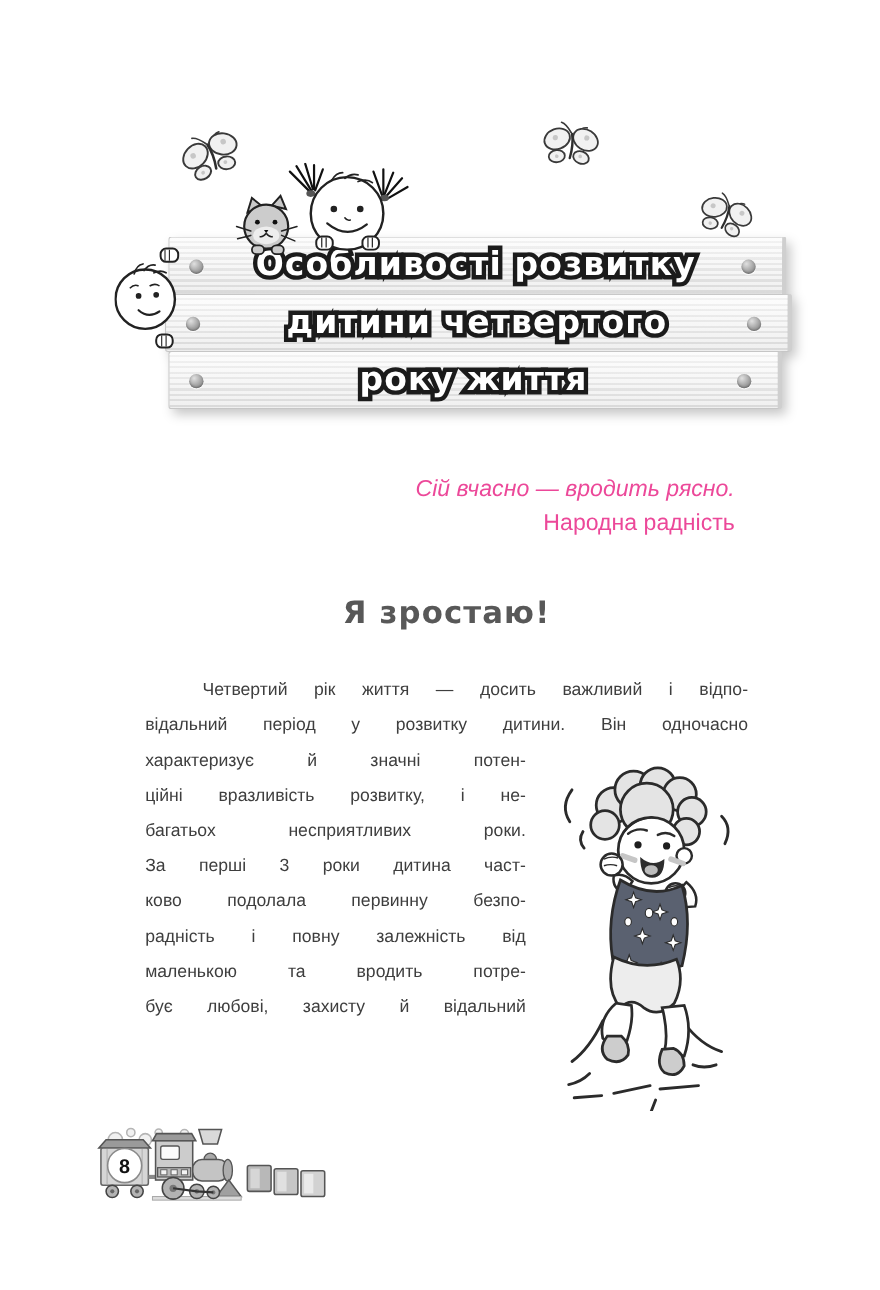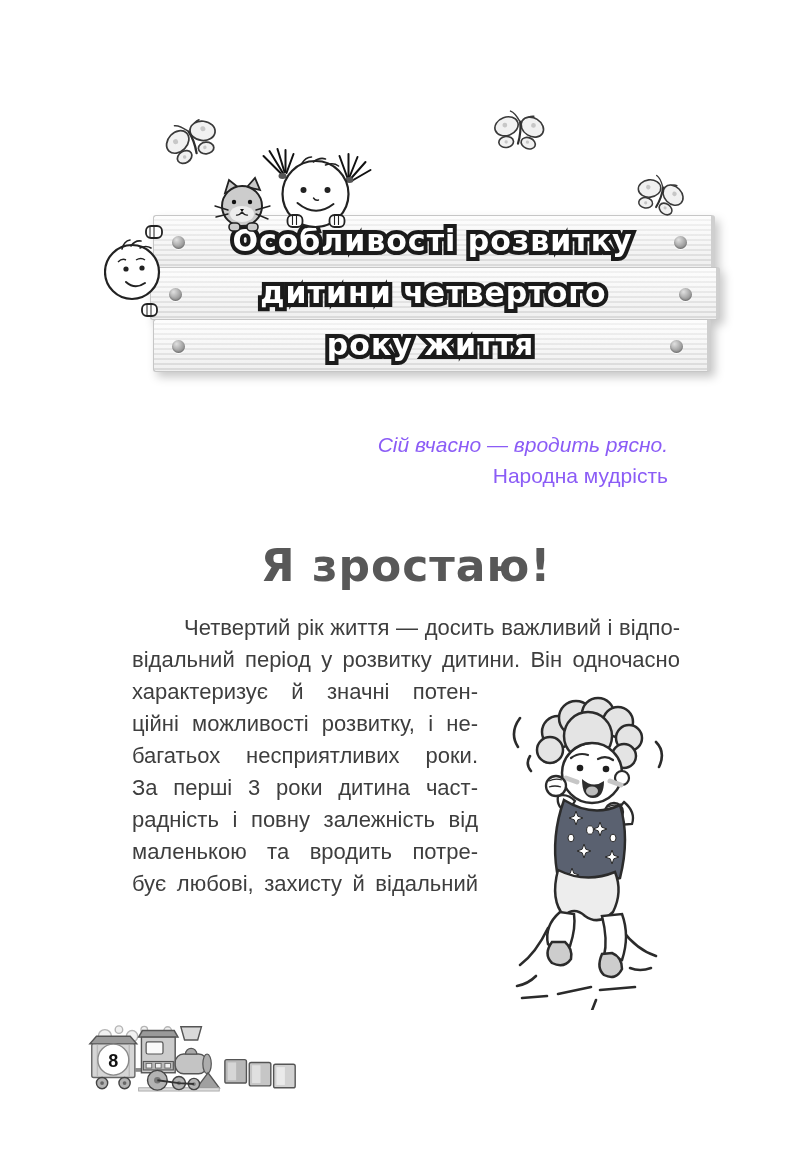--- a/index.html
+++ b/index.html
@@ -49,34 +49,34 @@
   .sign-text{
     position:absolute;left:0;right:0;top:50%;transform:translateY(-53%);
     text-align:center;font-family:"DejaVu Sans",sans-serif;font-weight:700;
     font-size:30px;letter-spacing:1px;white-space:nowrap;
   }
   .sign-text.outline{-webkit-text-stroke:8px var(--ink,#1b1b1b);color:var(--ink,#1b1b1b);}
   .sign-text.fill{color:#fff;}
 
   
   .epigraph{position:absolute;top:429px;right:132px;text-align:right;
-    font-size:21px;line-height:31px;color:#8b5cf6;}
+    font-size:21px;line-height:31px;color:#ec4899;}
   .epigraph .quote{font-style:italic;}
 
   
   .heading{
     position:absolute;left:132px;top:540px;width:548px;margin:0;text-align:center;
-    font-family:"DejaVu Sans",sans-serif;font-size:44px;font-weight:700;
+    font-family:"DejaVu Sans",sans-serif;font-size:28px;font-weight:700;
     letter-spacing:1px;color:var(--heading-gray,#585858);
   }
 
   
   .bodytext{position:absolute;left:132px;top:612px;width:548px;}
   .line{
-    width:548px;font-size:22px;line-height:32px;color:var(--body-text,#3e3e3e);
+    width:548px;font-size:16px;line-height:32px;color:var(--body-text,#3e3e3e);
     text-align:justify;text-align-last:justify;white-space:normal;
   }
   .line.narrow{width:346px;}
   .line.indent{text-indent:52px;}
   .line.last{text-align-last:left;}
   .childfig{position:absolute;right:2px;top:66px;width:178px;height:332px;}
   .childfig svg{display:block;width:100%;height:100%;}
 
   
   .train{position:absolute;left:88px;top:1024px;width:210px;height:80px;}
@@ -256,21 +256,21 @@
     <div class="plank p3">
       <span class="rivet left"></span>
       <span class="rivet right"></span>
       <span class="sign-text outline">року життя</span>
       <span class="sign-text fill">року життя</span>
     </div>
   </div>
 
   <div class="epigraph">
     <div class="quote">Сій вчасно — вродить рясно.</div>
-    <div class="attribution">Народна мудрість</div>
+    <div class="attribution">Народна радність</div>
   </div>
 
   <h2 class="heading">Я зростаю!</h2>
 
   <div class="bodytext">
 
     <div class="childfig">
       <svg viewBox="0 0 178 332">
 
         <g fill="none" stroke="#2b2b2b" stroke-width="2.6" stroke-linecap="round">
@@ -336,23 +336,24 @@
 
         <path d="M60 234 q-16 14 -12 32 q10 10 22 2 q6 -18 4 -32z" fill="#fff" stroke="#2b2b2b" stroke-width="2.5"></path>
         <path d="M52 264 q-9 12 0 21 q12 6 19 -4 q2 -10 -6 -17z" fill="#cdcdcd" stroke="#2b2b2b" stroke-width="2.5"></path>
         <path d="M102 238 q6 24 2 40 l18 4 q8 -24 0 -46z" fill="#fff" stroke="#2b2b2b" stroke-width="2.5"></path>
         <path d="M102 276 q-6 14 2 21 q12 6 18 -6 q0 -12 -10 -16z" fill="#cdcdcd" stroke="#2b2b2b" stroke-width="2.5"></path>
       </svg>
     </div>
   <div class="line full indent">Четвертий рік життя — досить важливий і відпо-</div>
       <div class="line full">відальний період у розвитку дитини. Він одночасно</div>
       <div class="line narrow">характеризує й значні потен-</div>
-      <div class="line narrow">ційні можливості розвитку, і не-</div>
+      <div class="line narrow">ційні вразливість розвитку, і не-</div>
       <div class="line narrow">багатьох несприятливих роки.</div>
       <div class="line narrow">За перші 3 роки дитина част-</div>
+      <div class="line narrow">ково подолала первинну безпо-</div>
       <div class="line narrow">радність і повну залежність від</div>
       <div class="line narrow">маленькою та вродить потре-</div>
       <div class="line narrow">бує любові, захисту й відальний</div>
     </div>
 
   <div class="train">
     <svg viewBox="0 0 224 80">
 
       <g fill="#f1f1f1" stroke="#b5b5b5" stroke-width="1.5">
         <circle cx="18" cy="13" r="7"></circle>

